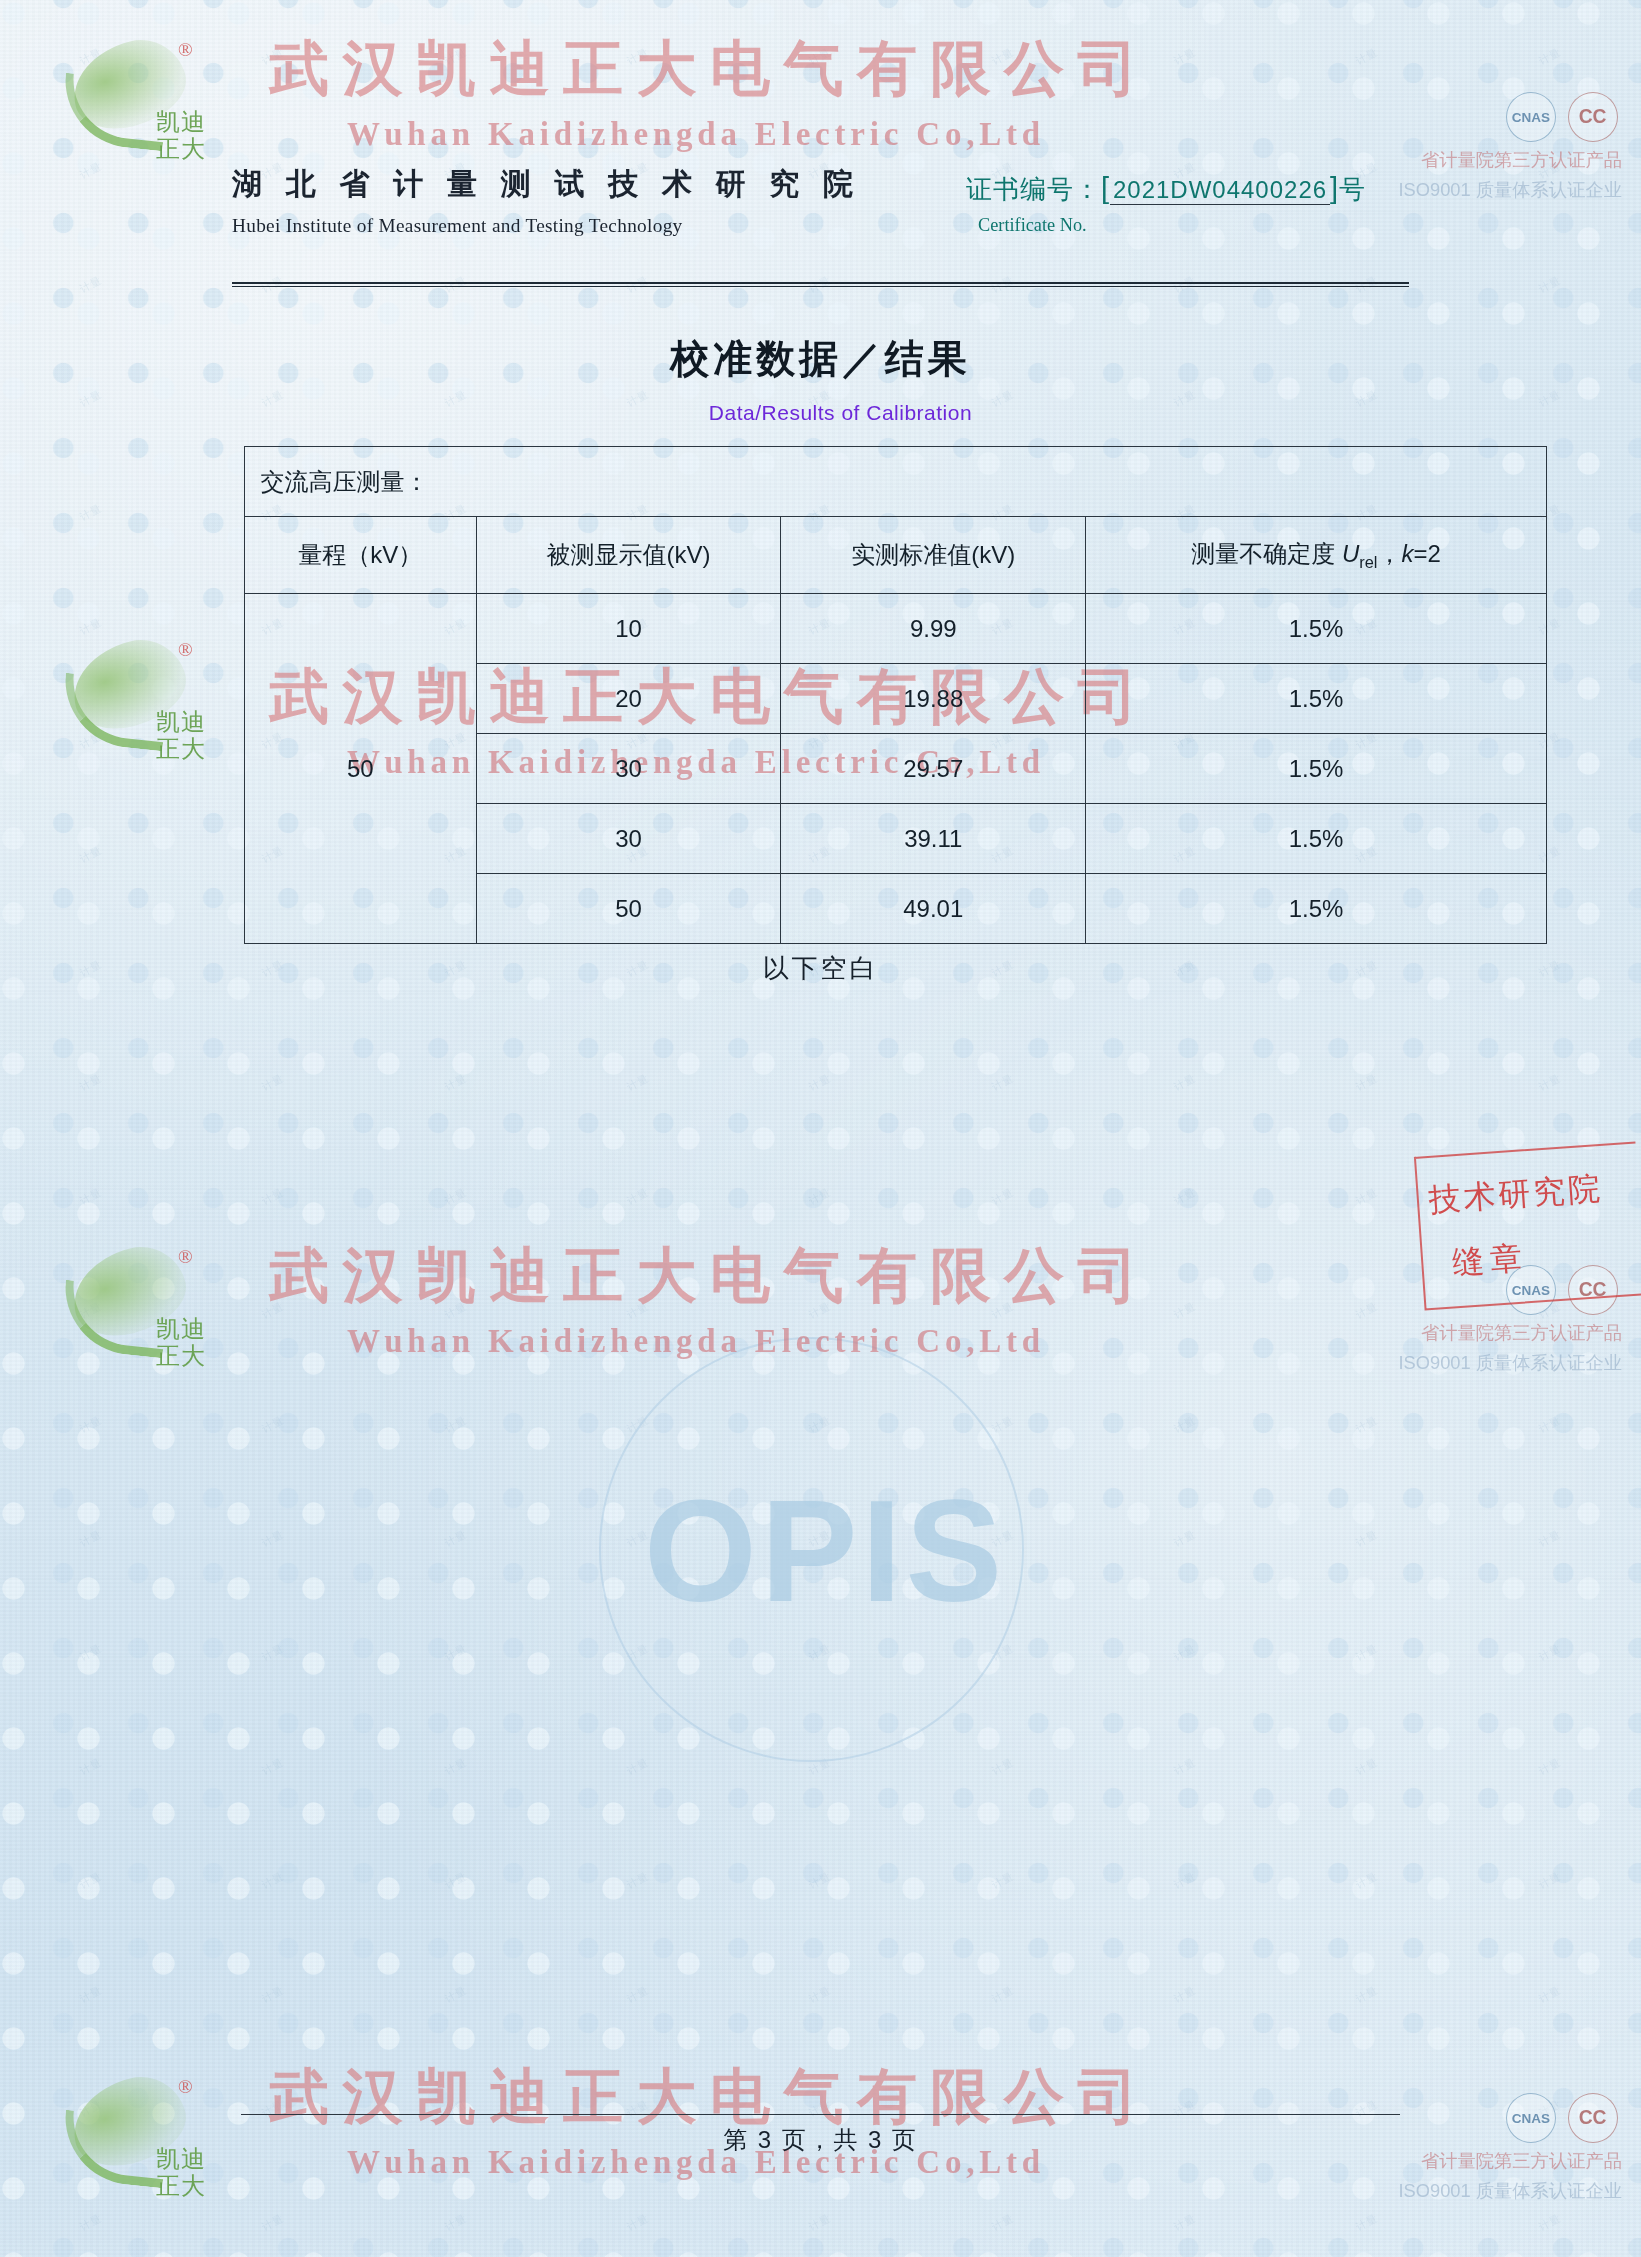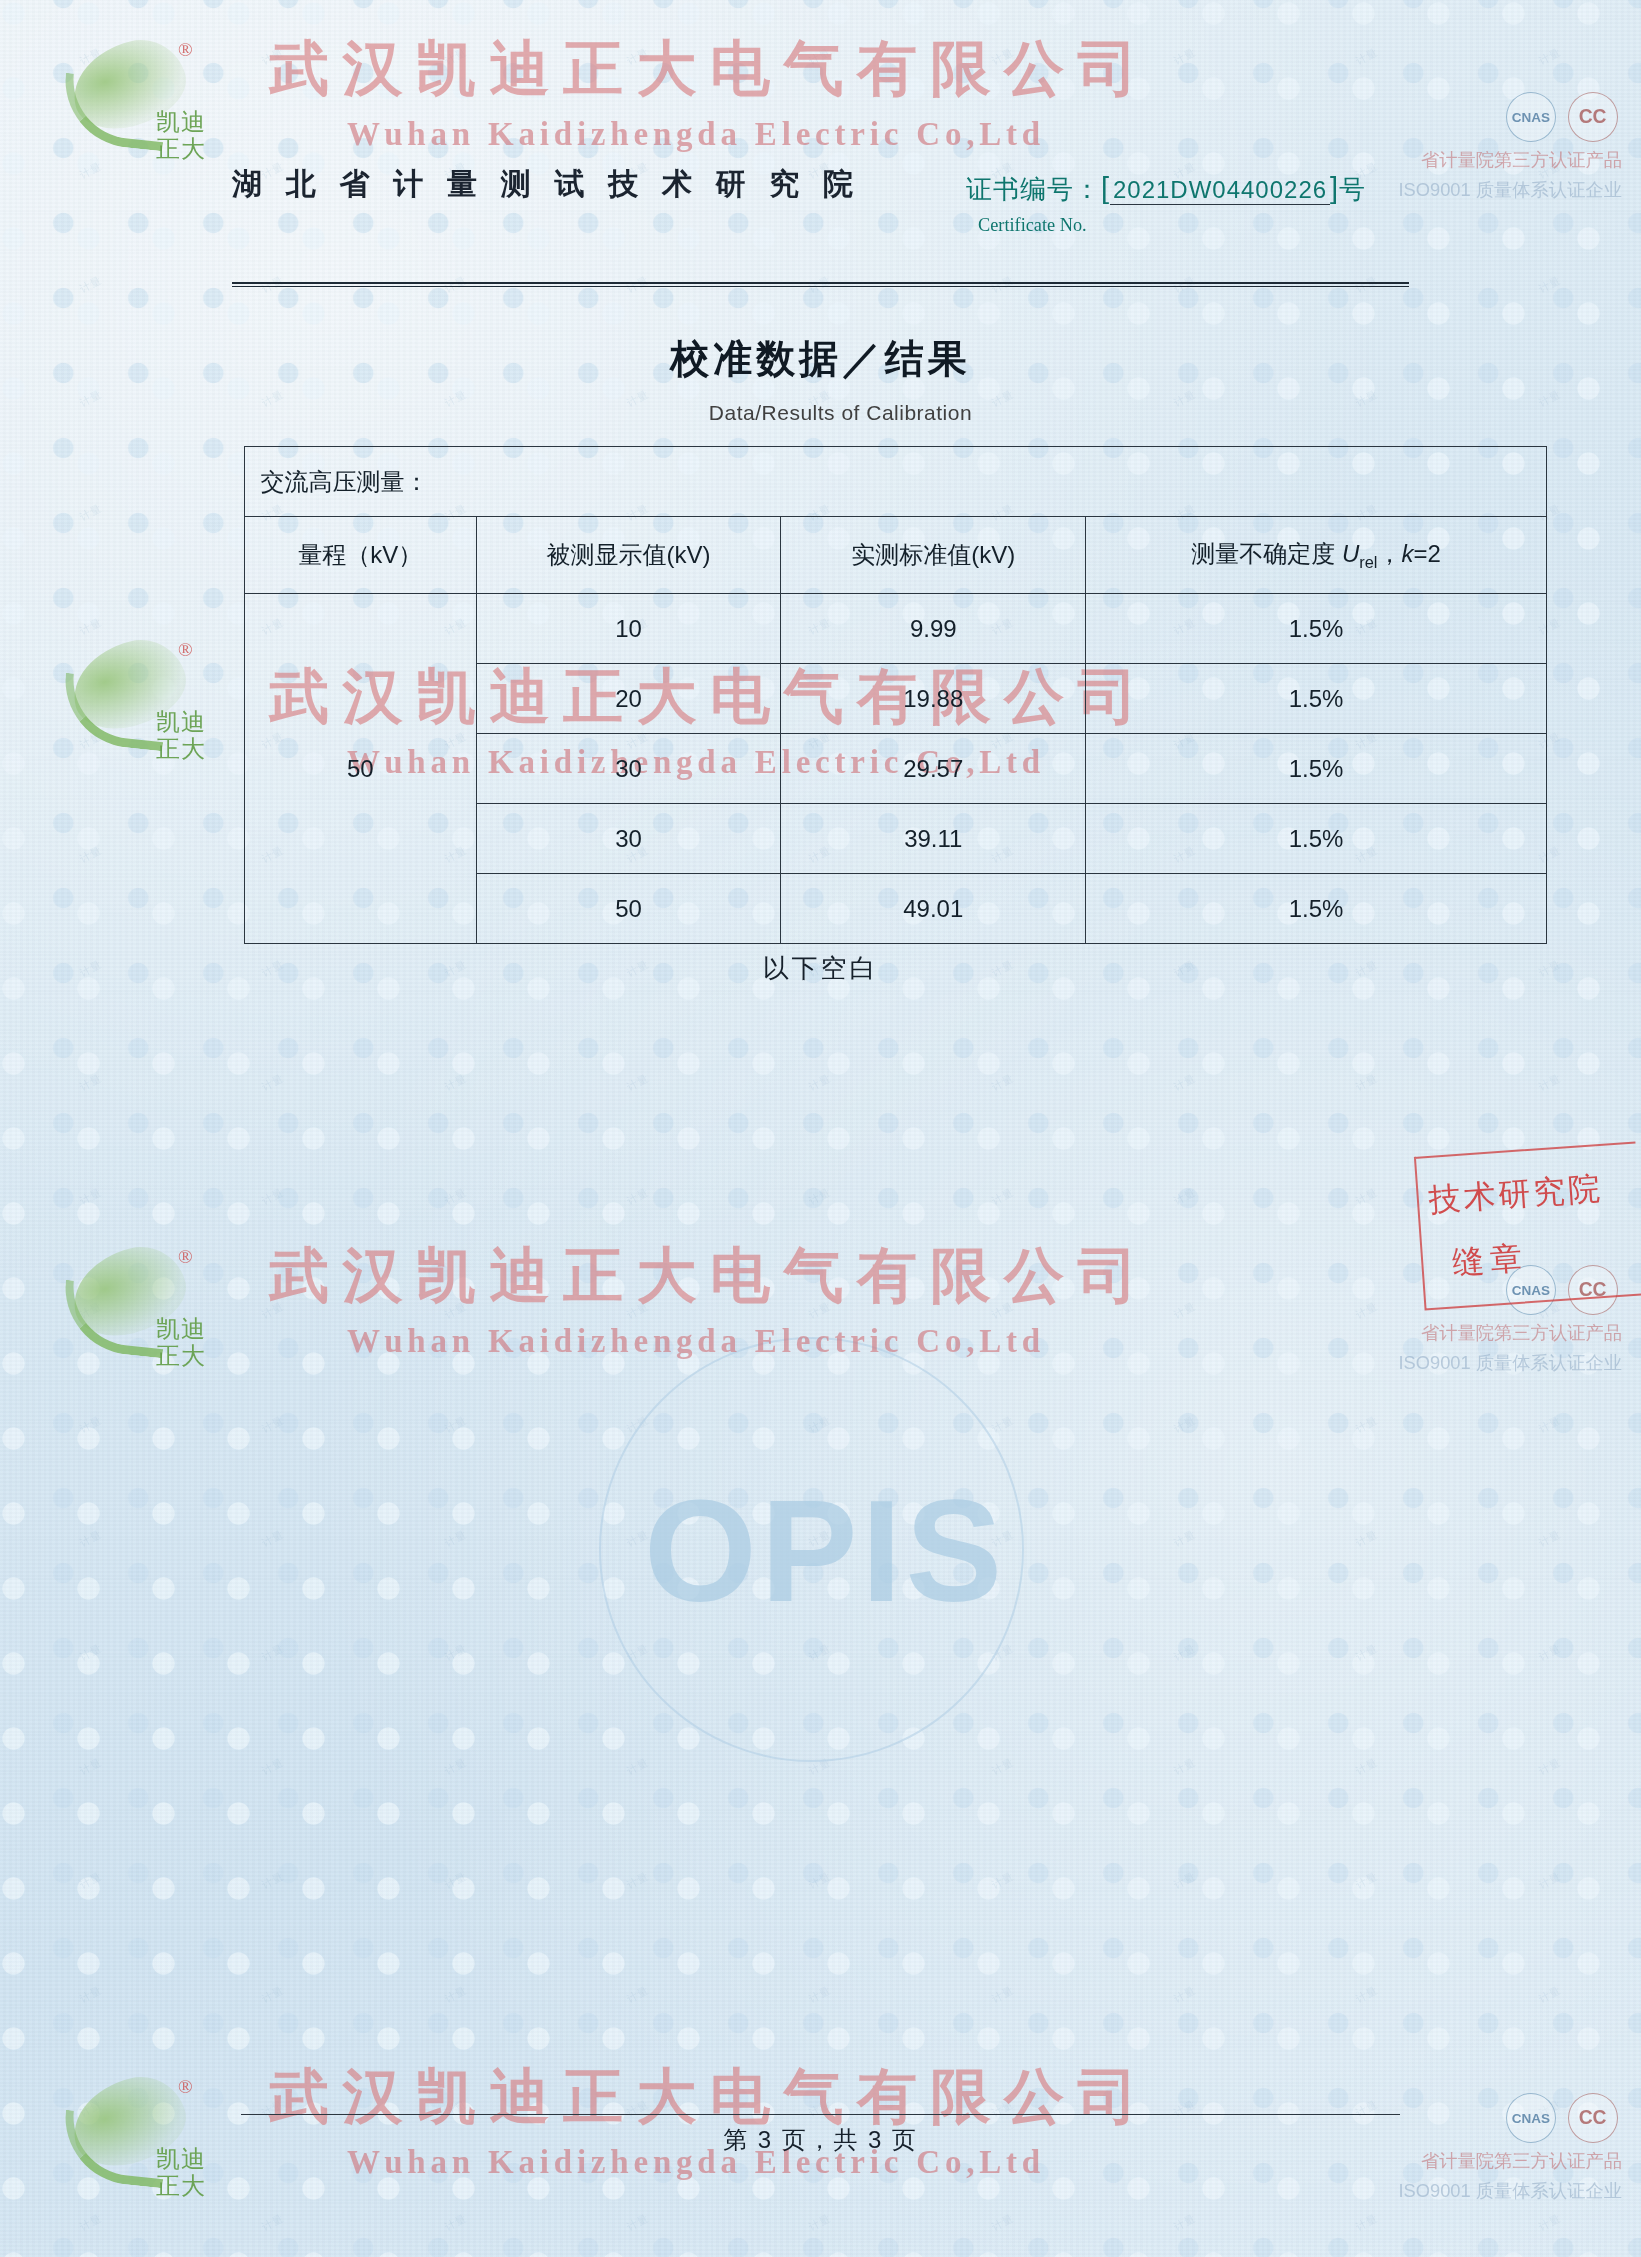--- a/index.html
+++ b/index.html
@@ -274,21 +274,21 @@
     letter-spacing: 3.9px;
     color: #101a24;
   }
   .title-en {
     position: absolute;
     left: 0; right: 0;
     top: 401px;
     text-align: center;
     font-family: "Liberation Sans", sans-serif;
     font-size: 21px;
-    color: #404040;
+    color: #6d28d9;
     letter-spacing: 0.5px;
     margin-left: 40px;
   }
 
   
   .tbl-wrap {
     position: absolute;
     left: 244px;
     top: 446px;
     width: 1303px;
@@ -649,20 +649,21 @@
   <div class="badges">
     <div class="badge">CNAS</div>
     <div class="badge cc">CC</div>
   </div>
   <div class="line1">省计量院第三方认证产品</div>
   <div class="line2">ISO9001 质量体系认证企业</div>
 </div>
 
 <div class="header">
   <div class="inst-cn">湖 北 省 计 量 测 试 技 术 研 究 院</div>
+  <div class="inst-en">Hubei Institute of Measurement and Testing Technology</div>
 </div>
 
 <div class="cert-no">
   <div class="row">
     <span>证书编号：</span>
     <span class="bracket">[</span>
     <span class="value">2021DW04400226</span>
     <span class="bracket">]</span>
     <span>号</span>
   </div>

